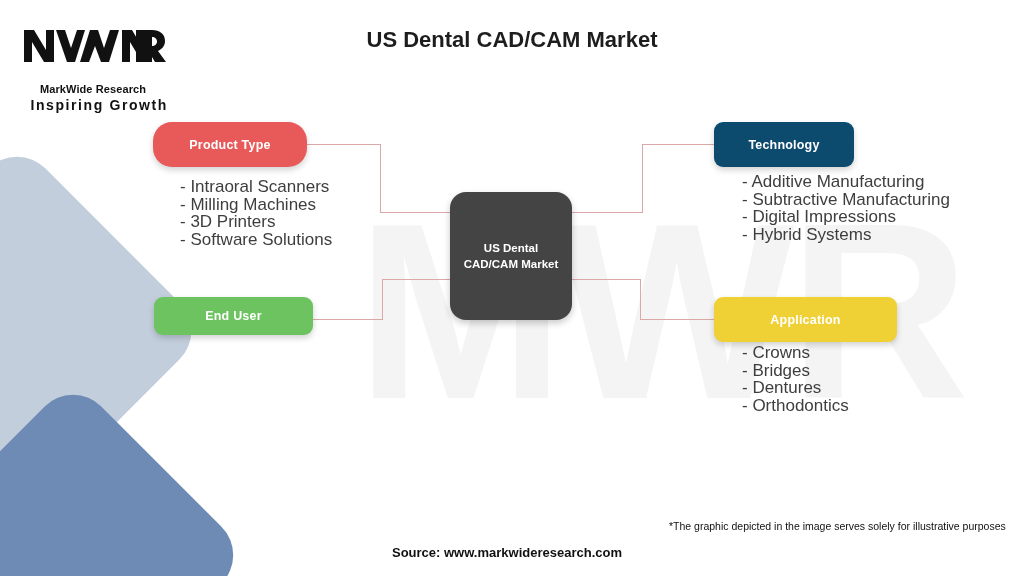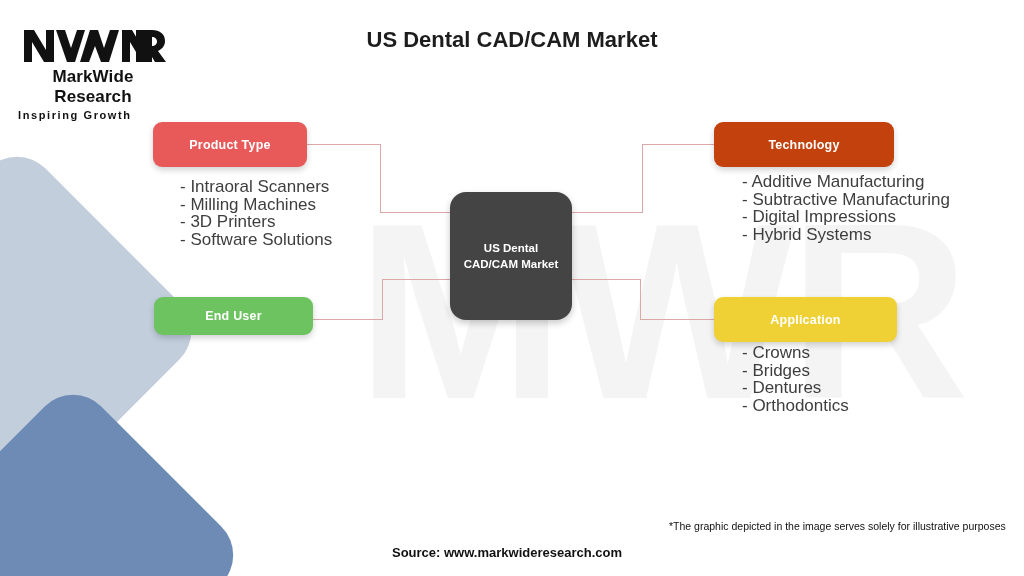--- a/index.html
+++ b/index.html
@@ -39,26 +39,26 @@
     text-align: center;
     font-family: "Liberation Sans", sans-serif;
     user-select: none;
     pointer-events: none;
   }
 
   
   .logo { position: absolute; left: 18px; top: 22px; width: 150px; }
   .logo-mark { display:block; }
   .logo-name {
-    font-size: 17px; font-weight: 700; color:#111;
-    text-align: center; letter-spacing: .1px; margin-top: 1px;
+    font-size: 11px; font-weight: 700; color:#111;
+    text-align: center; letter-spacing: .1px; margin-top: 17px;
   }
   .logo-tag {
-    font-size: 11px; font-weight: 600; color:#111;
-    text-align: left; letter-spacing: 1.6px; margin-top: 2px;
+    font-size: 14px; font-weight: 600; color:#111;
+    text-align: right; letter-spacing: 1.6px; margin-top: 2px;
   }
 
   
   .title {
     position: absolute; left: 0; top: 27px; width: 1024px;
     text-align: center; font-size: 22px; font-weight: 700; color: #1d1d1d;
   }
 
   
   .conn { position: absolute; background: #dba8a8; }
@@ -138,31 +138,31 @@
   <div class="conn conn-h" style="left:642px; top:144px; width:74px;"></div>
 
   <div class="conn conn-h" style="left:313px; top:319px; width:70px;"></div>
   <div class="conn conn-v" style="left:382px; top:279px; height:41px;"></div>
   <div class="conn conn-h" style="left:382px; top:279px; width:70px;"></div>
 
   <div class="conn conn-h" style="left:571px; top:279px; width:70px;"></div>
   <div class="conn conn-v" style="left:640px; top:279px; height:41px;"></div>
   <div class="conn conn-h" style="left:640px; top:319px; width:76px;"></div>
 
-  <div class="cat-box" style="left:153px; top:122px; width:154px; height:45px; background:#E8595A;">
+  <div class="cat-box" style="left:153px; top:122px; width:154px; height:45px; background:#E8595A;border-radius:19px;">
     <span>Product Type</span>
   </div>
   <div class="cat-list" style="left:180px; top:178px;">
     <div>- Intraoral Scanners</div>
     <div>- Milling Machines</div>
     <div>- 3D Printers</div>
     <div>- Software Solutions</div>
   </div>
 
-  <div class="cat-box" style="left:714px; top:122px; width:180px; height:45px; background:#c2410c;">
+  <div class="cat-box" style="left:714px; top:122px; width:140px; height:45px; background:#0c4a6e;">
     <span>Technology</span>
   </div>
   <div class="cat-list" style="left:742px; top:173px;">
     <div>- Additive Manufacturing</div>
     <div>- Subtractive Manufacturing</div>
     <div>- Digital Impressions</div>
     <div>- Hybrid Systems</div>
   </div>
 
   <div class="cat-box" style="left:154px; top:297px; width:159px; height:38px; background:#6CC35F;">

